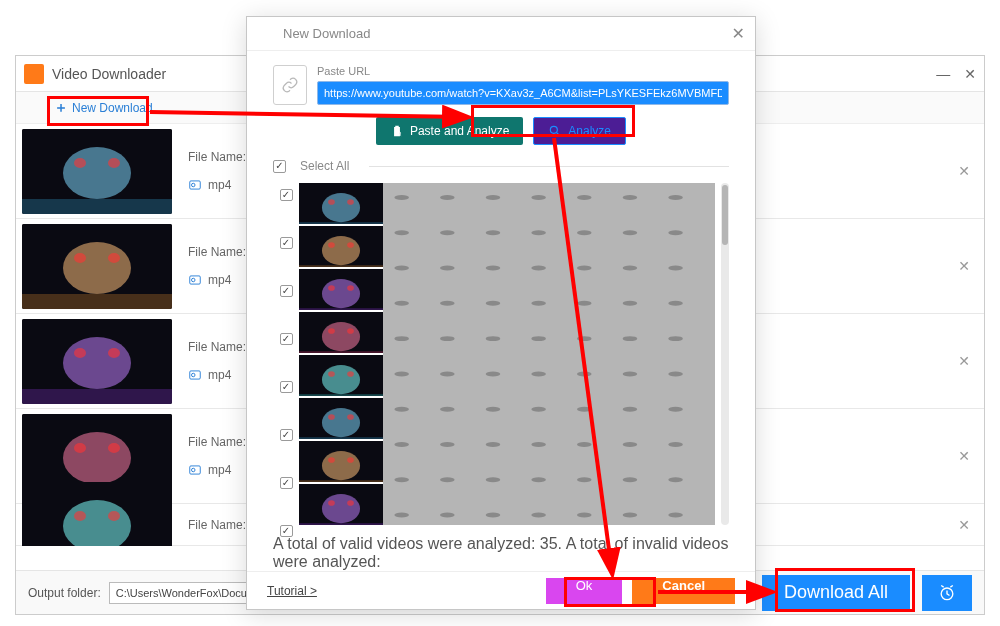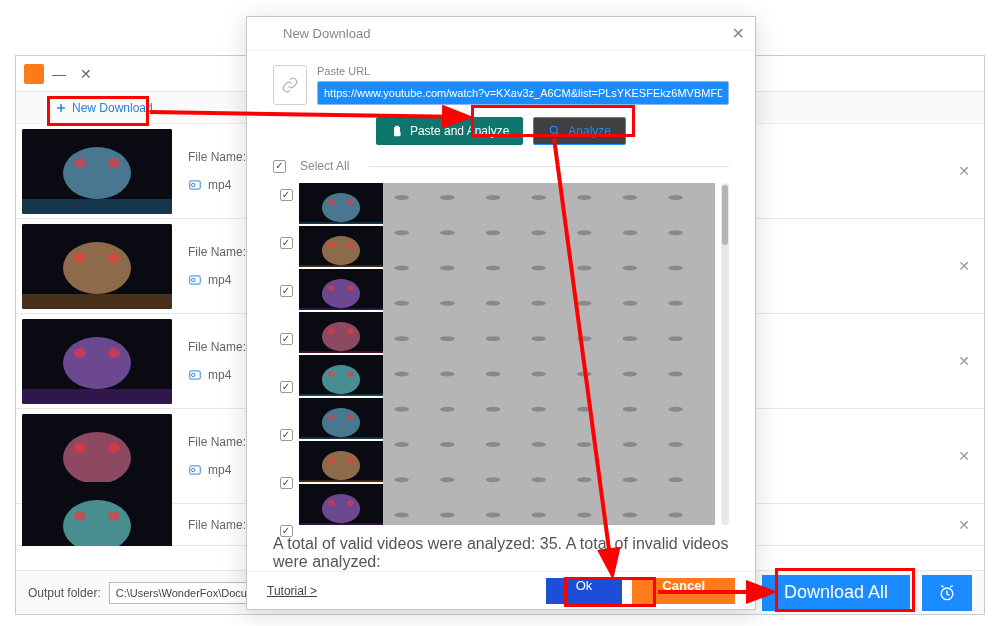--- a/index.html
+++ b/index.html
@@ -48,21 +48,21 @@
   .link-icon { width:34px; height:40px; border:1.4px solid #cfcfcf; border-radius:3px; display:flex; align-items:center; justify-content:center; }
   .link-icon svg { width:18px; height:18px; stroke:#b8b8b8; fill:none; stroke-width:1.6; }
   .url-col { flex:1; }
   .url-label { color:#888; font-size:11px; margin-bottom:4px; }
   .url-input { width:100%; height:24px; border:1px solid #8fb8e8; background:#1a8cff; color:#fff; padding:0 6px; font-size:11px; border-radius:2px; }
 
   .analyze-row { margin-top:12px; display:flex; justify-content:center; gap:10px; }
   .btn { height:28px; display:inline-flex; align-items:center; gap:6px; padding:0 14px; font-size:12px; cursor:pointer; border-radius:2px; }
   .btn.primary { background:#0f766e; color:#fff; }
   .btn.primary svg { width:14px; height:14px; fill:#fff; }
-  .btn.outline { background:#404040; color:#1a8cff; border:1px solid #1a8cff; }
+  .btn.outline { background:#4c1d95; color:#1a8cff; border:1px solid #1a8cff; }
   .btn.outline svg { width:14px; height:14px; fill:#1a8cff; }
 
   .select-all-row { margin-top:14px; display:flex; align-items:center; gap:14px; color:#888; font-size:12px; position:relative; }
   .select-all-row::after { content:""; flex:1; height:1px; background:#e2e2e2; margin-left:6px; }
   .cb { width:13px; height:13px; border:1.5px solid #9a9a9a; border-radius:2px; display:inline-flex; align-items:center; justify-content:center; background:#fff; cursor:pointer; }
   .cb.checked::after { content:"✓"; font-size:10px; line-height:1; color:#444; }
 
   .video-panel { margin-top:10px; display:flex; gap:0; height:342px; position:relative; }
   .check-col { width:26px; display:flex; flex-direction:column; }
   .check-col .cb { margin:6px auto 26px auto; }
@@ -72,39 +72,40 @@
   .video-area .grid { position:absolute; inset:0; }
   .scroll { width:8px; background:#e9e9e9; border-radius:4px; margin-left:6px; position:relative; }
   .scroll .handle { position:absolute; top:2px; left:1px; width:6px; height:60px; background:#b5b5b5; border-radius:3px; }
 
   .status-text { margin-top:10px; font-size:16px; color:#555; }
 
   .modal-footer { position:absolute; left:0; right:0; bottom:0; height:38px; display:flex; align-items:center; padding:0 20px; gap:10px; border-top:1px solid #eee; }
   .tutorial { color:#444; text-decoration:underline; font-size:12px; cursor:pointer; }
   .flex-spacer { flex:1; }
   .mf-btn { height:26px; padding:0 30px; font-size:13px; cursor:pointer; }
-  .mf-btn.ok { background:#1d4ed8; color:#fff; }
+  .mf-btn.ok { background:#d946ef; color:#fff; }
   .mf-btn.cancel { background:#ff7a18; color:#fff;font-weight:bold; }
 
   
   .anno { position:absolute; inset:0; pointer-events:none; z-index:10; }
   .red-box { position:absolute; border:3px solid #ff0000; }
   .arrow-line { stroke:#ff0000; stroke-width:4; fill:none; }
   .arrow-head { fill:#ff0000; }
 </style>
 </head>
 <body>
 
 <div class="main-window">
   <div class="main-titlebar">
     <span class="app-icon">
       <svg viewBox="0 0 24 24">
           <path d="M12 3v12m0 0l-5-5m5 5l5-5M4 20h16"></path>
         </svg>
     </span>
+    <span class="main-title">Video Downloader</span>
     <div class="win-btns">
       <span class="win-btn">—</span>
       <span class="win-btn">✕</span>
     </div>
   </div>
 
   <div class="new-dl-bar">
     <span class="new-dl-btn">
       <span style="color:#2a7fd6;font-weight:bold;font-size:14px">＋</span>
       <span>New Download</span>

